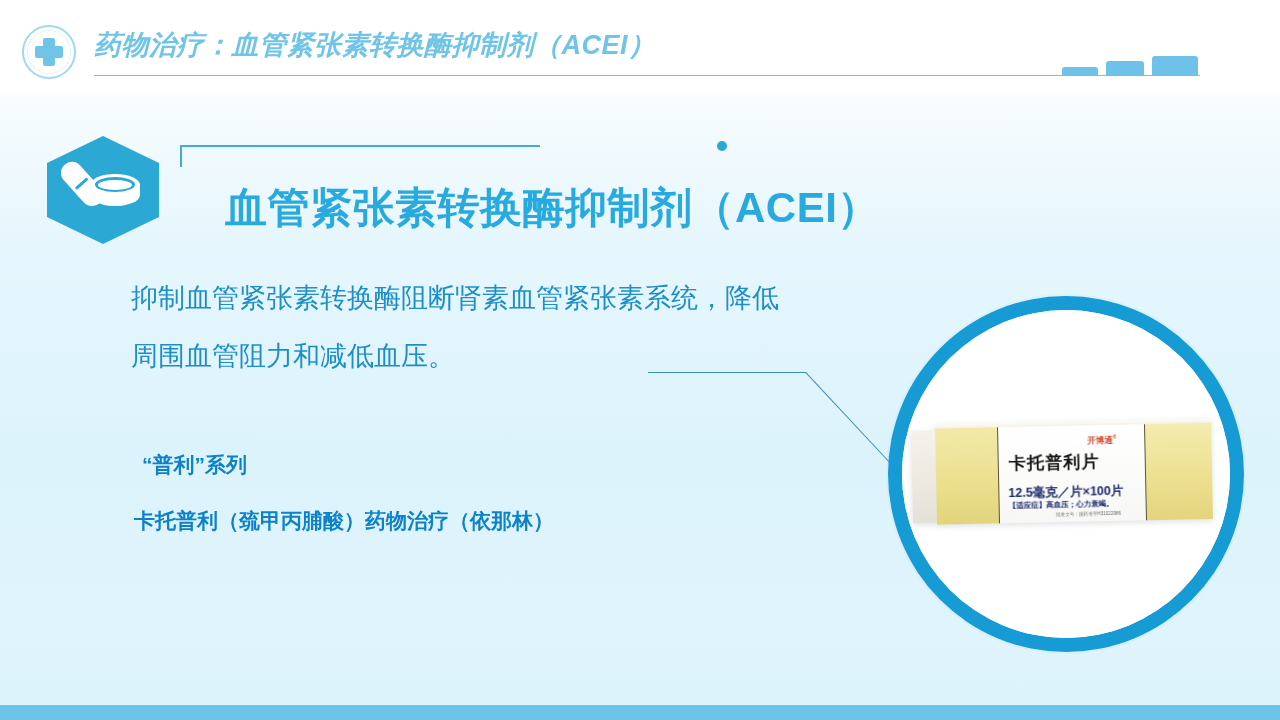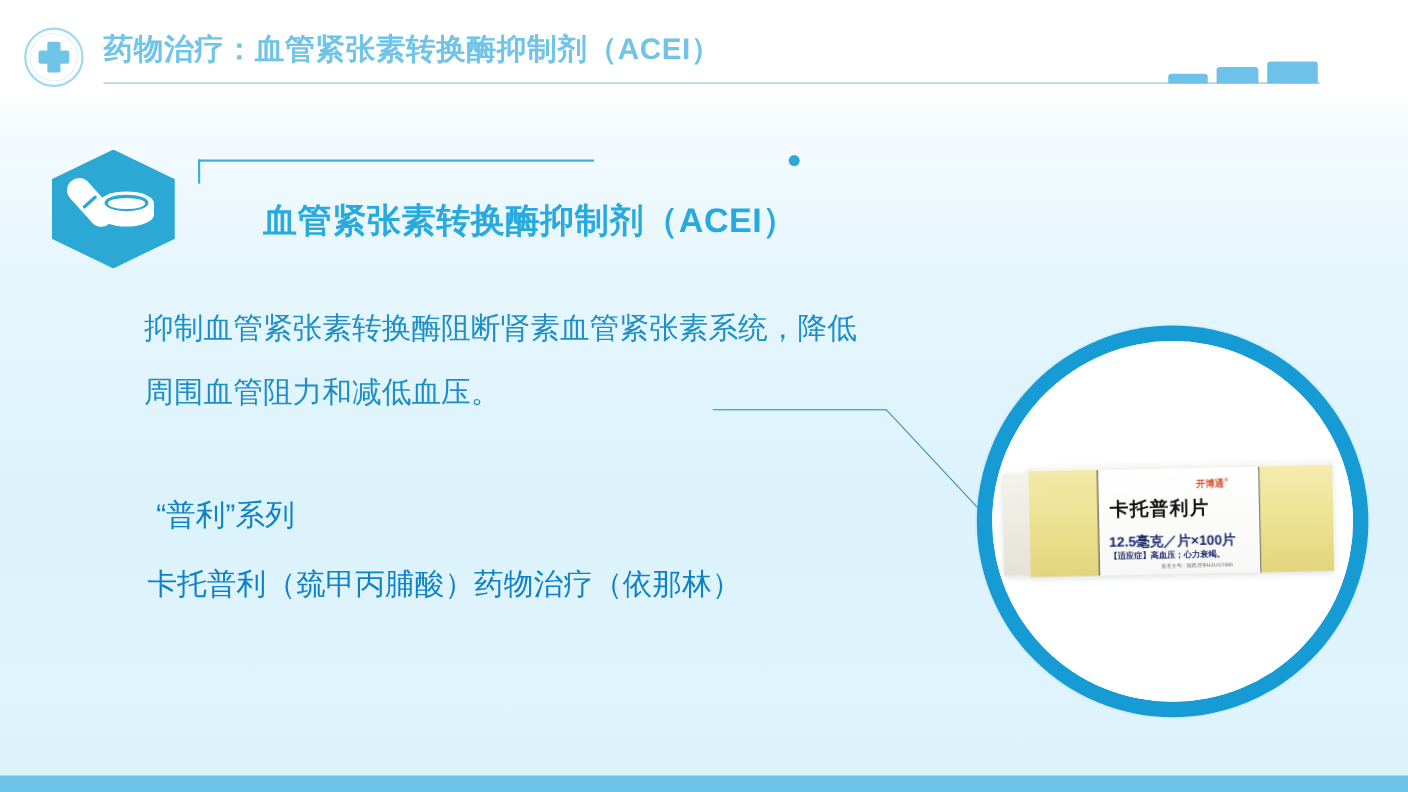--- a/index.html
+++ b/index.html
@@ -26,20 +26,21 @@
     position:absolute;left:9px;top:9px;width:44px;height:44px;
     border:1.5px dotted #b9e3f4;border-radius:50%;box-sizing:border-box;
   }
   .logo .cross-v{position:absolute;left:25px;top:17px;width:12px;height:28px;background:#6fc4e8;border-radius:2px;}
   .logo .cross-h{position:absolute;left:17px;top:25px;width:28px;height:12px;background:#6fc4e8;border-radius:2px;}
 
   .header-title{
     position:absolute;left:94px;top:27px;
     font-size:27px;font-weight:bold;color:#6fc4e8;letter-spacing:.5px;
     white-space:nowrap;
+    font-style:italic;
   }
   .header-rule{position:absolute;left:94px;top:75px;width:1106px;height:1px;background:#8ab9cc;}
   .bars{position:absolute;left:1062px;top:55px;width:140px;height:21px;}
   .bars i{position:absolute;bottom:0;display:block;background:#6ec1e8;border-radius:3px 3px 0 0;}
   .bars i.b1{left:0;width:36px;height:9px;}
   .bars i.b2{left:44px;width:38px;height:15px;}
   .bars i.b3{left:90px;width:46px;height:20px;}
 
   
   .hex{
@@ -73,30 +74,30 @@
     background:#ffffff;border-radius:50%;
   }
 
   
   .deco{position:absolute;left:180px;top:145px;width:375px;height:22px;}
   .deco .tick{position:absolute;left:0;top:0;width:2px;height:22px;background:#3eaed8;}
   .deco .hline{position:absolute;left:0;top:0;width:360px;height:2px;background:#3eaed8;}
   .deco .dot{position:absolute;left:537px;top:-4px;width:10px;height:10px;border-radius:50%;background:#2ba9d4;}
 
   .section-title{
-    position:absolute;left:239px;top:180px;
-    font-size:31px;font-weight:bold;color:#29aadf;letter-spacing:.5px;
+    position:absolute;left:225px;top:180px;
+    font-size:42px;font-weight:bold;color:#29aadf;letter-spacing:.5px;
     white-space:nowrap;
   }
 
   
   .body-copy{position:absolute;left:131px;top:282px;width:600px;}
   .body-copy p{margin:0 0 24px 0;font-size:27px;line-height:1.25;color:#1e8fc6;white-space:nowrap;}
   .list-copy{position:absolute;left:134px;top:452px;width:620px;}
-  .list-copy p{margin:0 0 31px 0;font-size:27px;font-weight:normal;line-height:1.2;color:#0e82c8;white-space:nowrap;}
+  .list-copy p{margin:0 0 31px 0;font-size:21px;font-weight:bold;line-height:1.2;color:#0e82c8;white-space:nowrap;}
   .list-copy p.indent{padding-left:8px;}
 
   
   .conn-h{position:absolute;left:648px;top:372px;width:158px;height:1.4px;background:#3b8fb5;}
   .conn-d{
     position:absolute;left:806px;top:372px;width:125px;height:1.4px;
     background:#3b8fb5;transform-origin:0 0;transform:rotate(47deg);
   }
 
   

